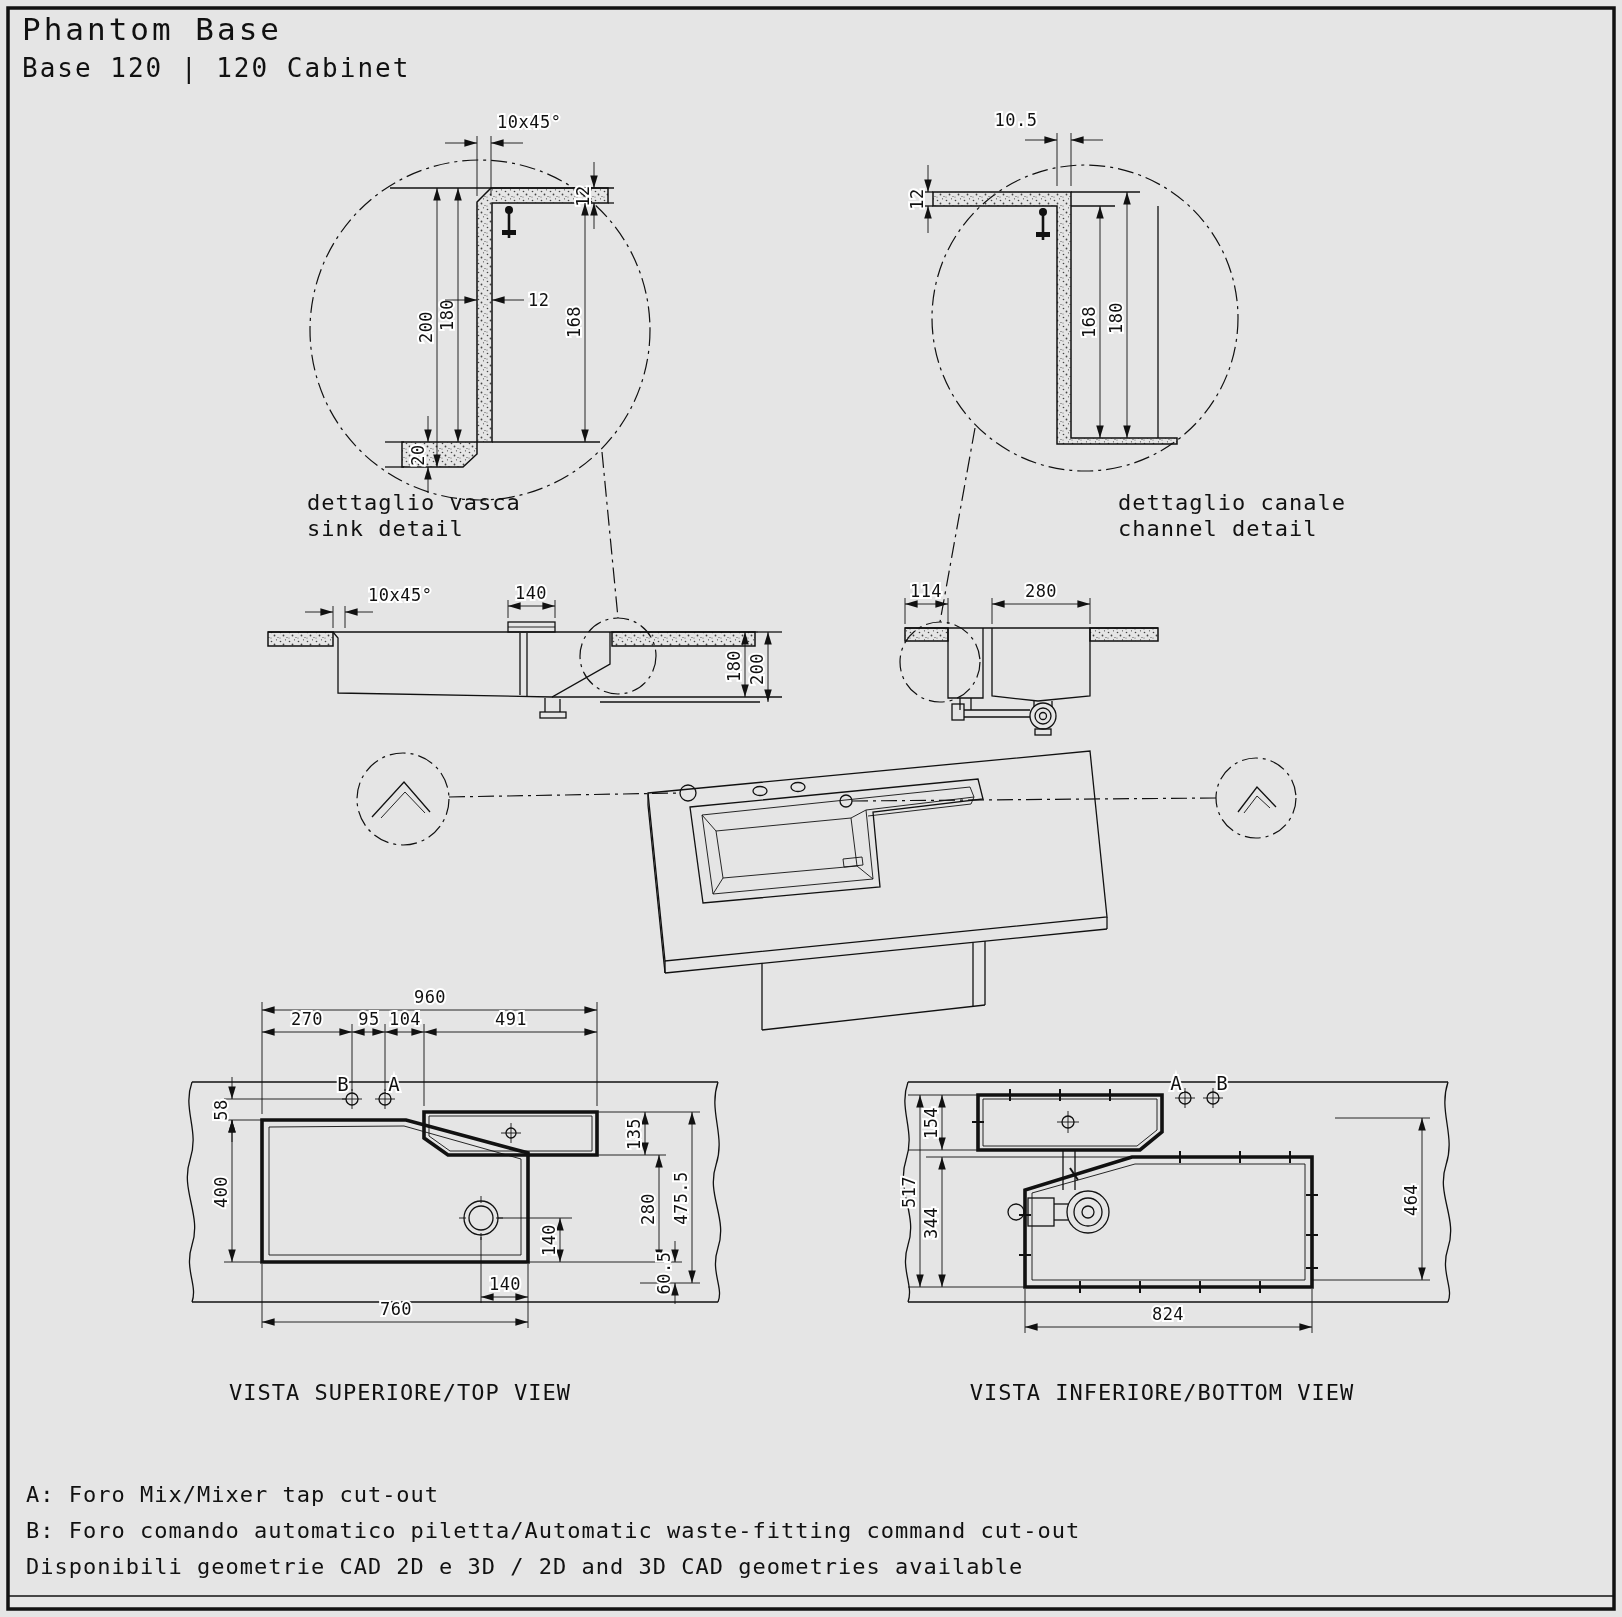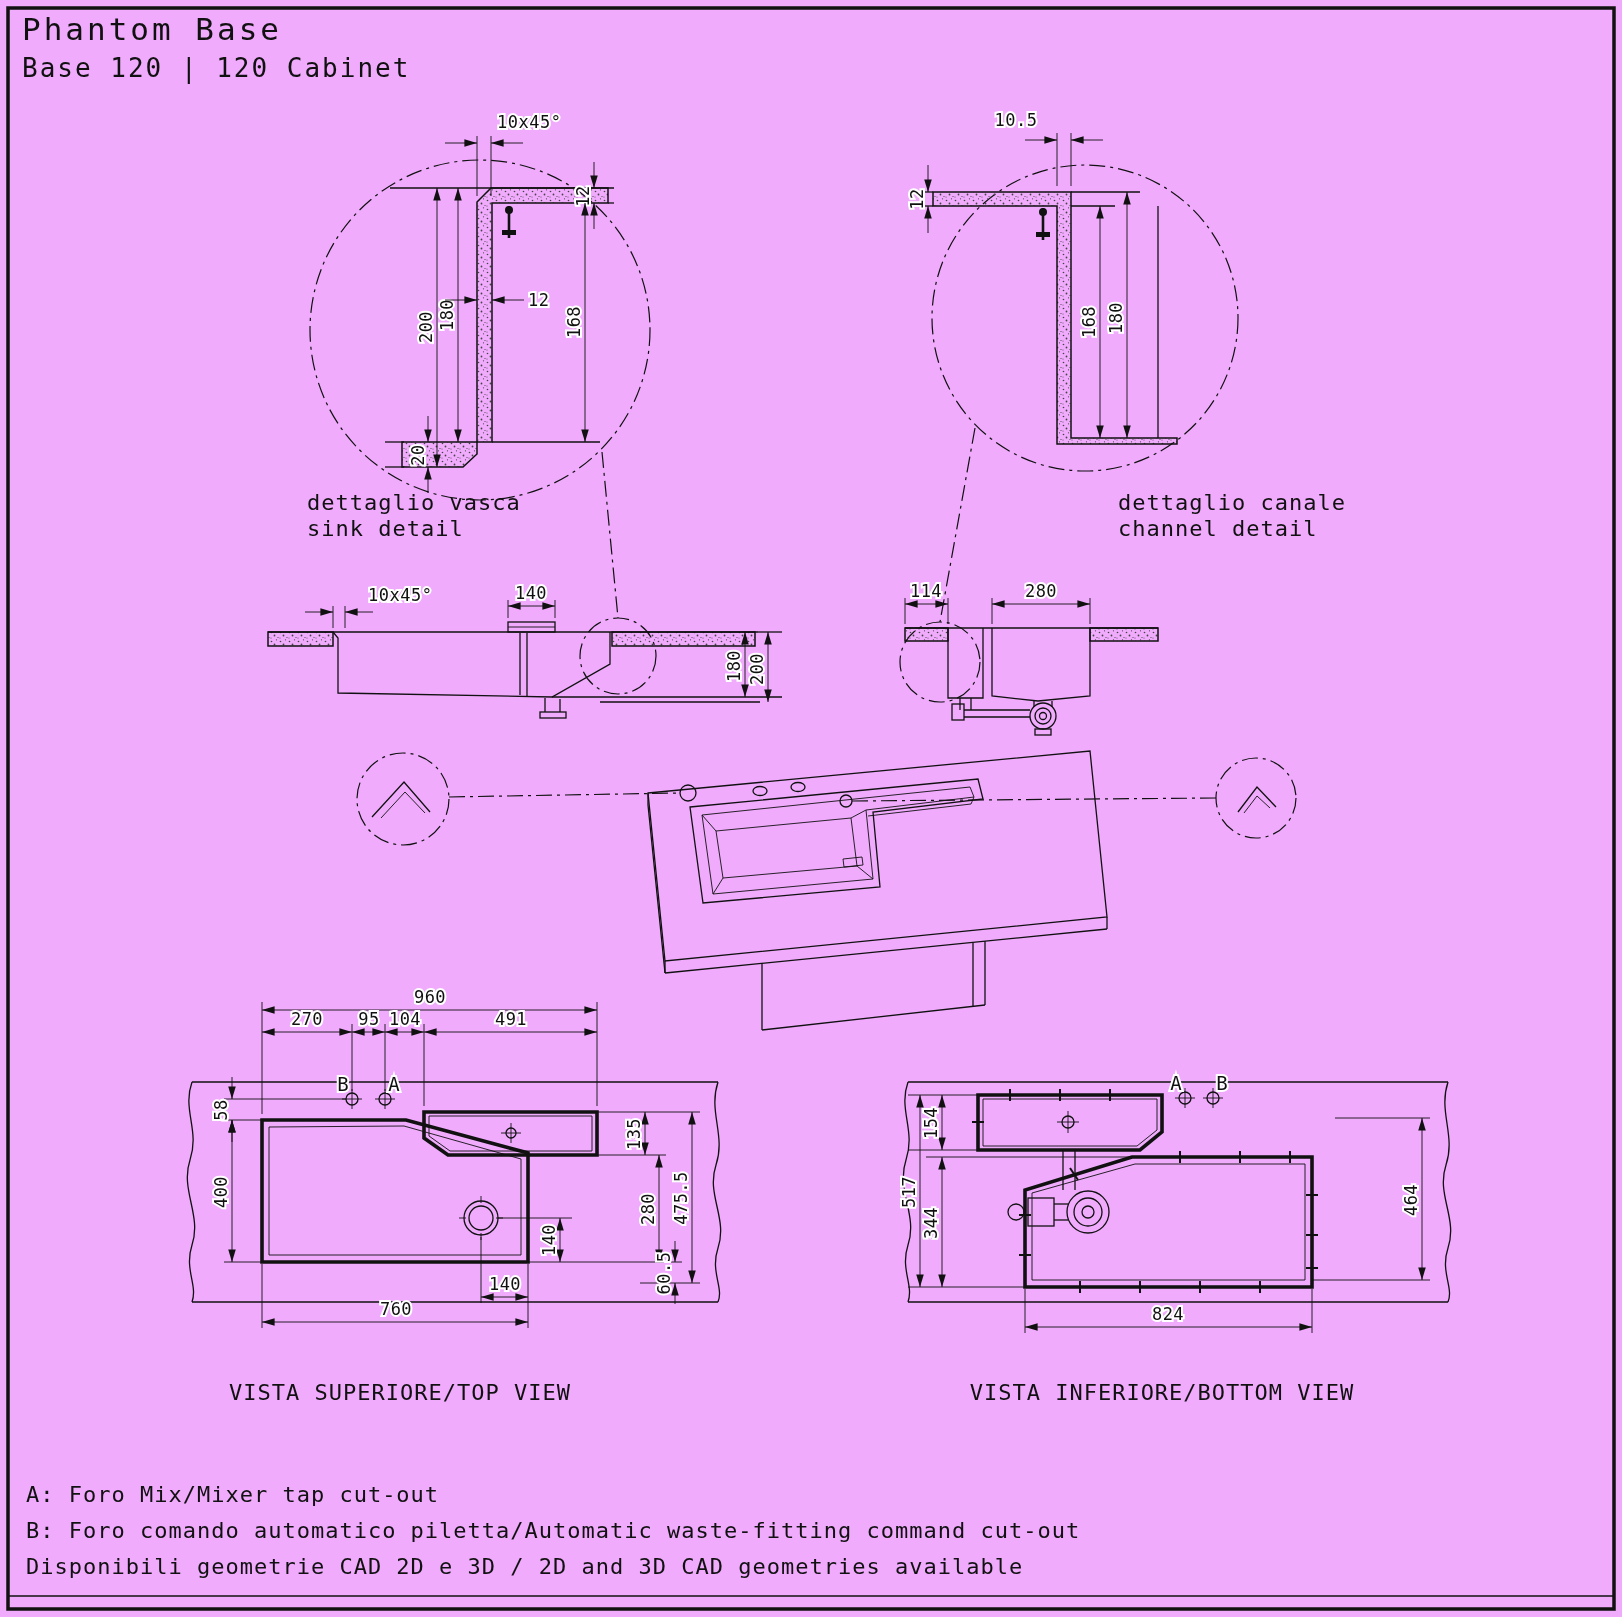--- a/index.html
+++ b/index.html
@@ -1,16 +1,16 @@
 <!DOCTYPE html>
 <html><head>
 <meta charset="utf-8">
 <style>
   html,body{margin:0;padding:0;background:#fff;}
-  .sheet{width:1622px;height:1617px;background:#f0abfc;position:relative;}
+  .sheet{width:1622px;height:1617px;background:#e5e5e5;position:relative;}
   svg{display:block;}
   text{font-family:"DejaVu Sans Mono","Liberation Mono",monospace;fill:#111;}
   .dim{font-size:17px;letter-spacing:.5px;paint-order:stroke fill;stroke:#fff;stroke-width:4px;}
   .cap{font-size:22px;letter-spacing:1px;}
   .ttl{font-size:31px;letter-spacing:3px;}
   .sub{font-size:26px;letter-spacing:2px;}
   .note{font-size:22px;letter-spacing:1px;}
   .hl{font-size:19px;paint-order:stroke fill;stroke:#fff;stroke-width:4px;}
   .thin{fill:none;stroke:#111;stroke-width:1.3;}
   .fine{fill:none;stroke:#111;stroke-width:0.9;}

